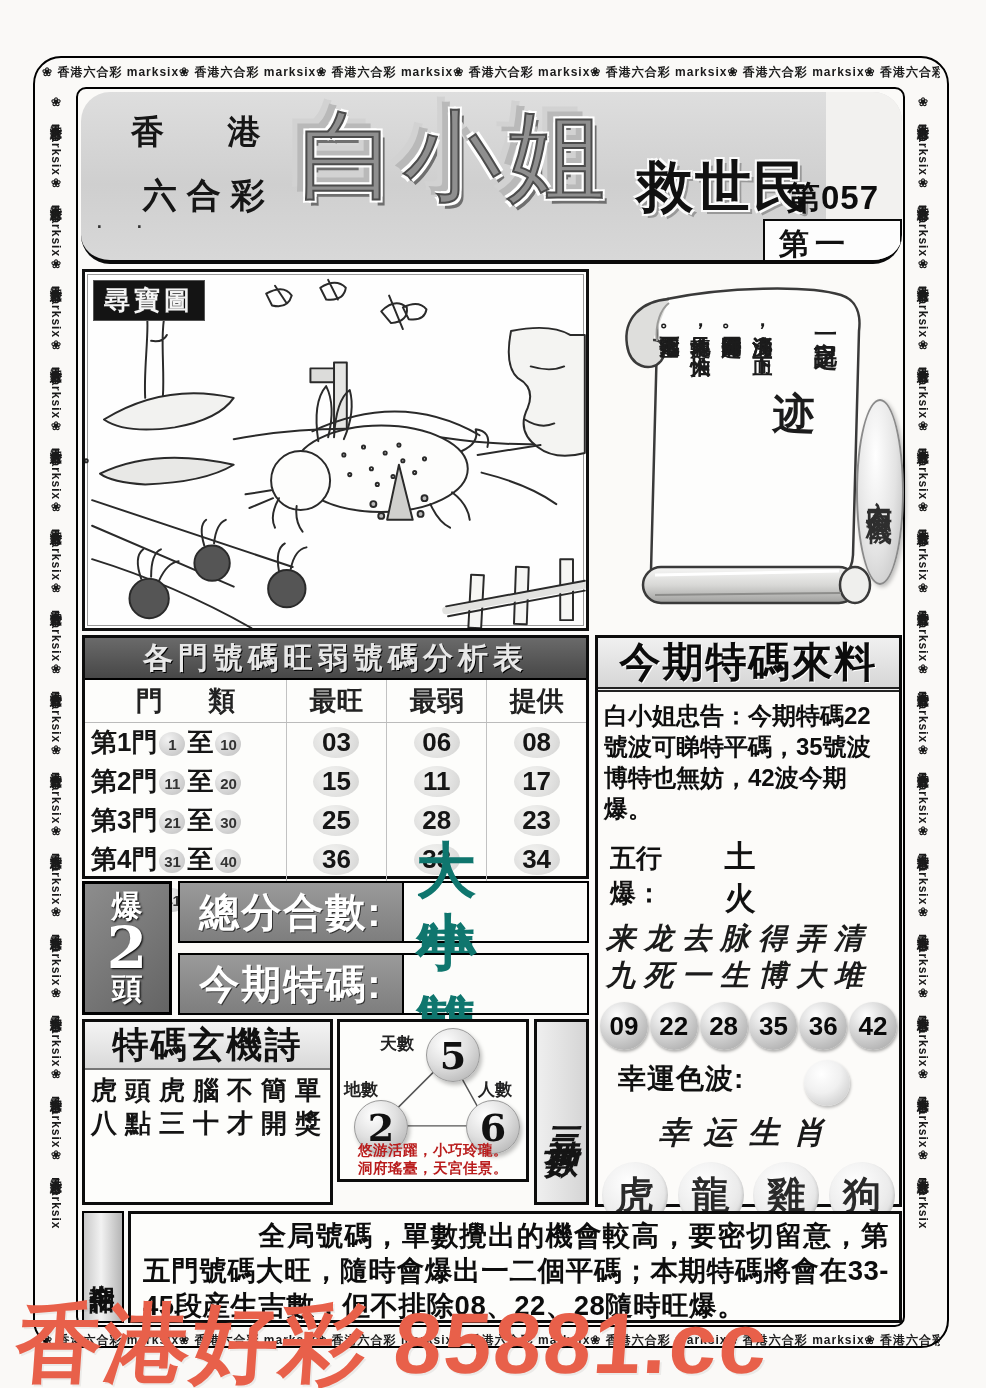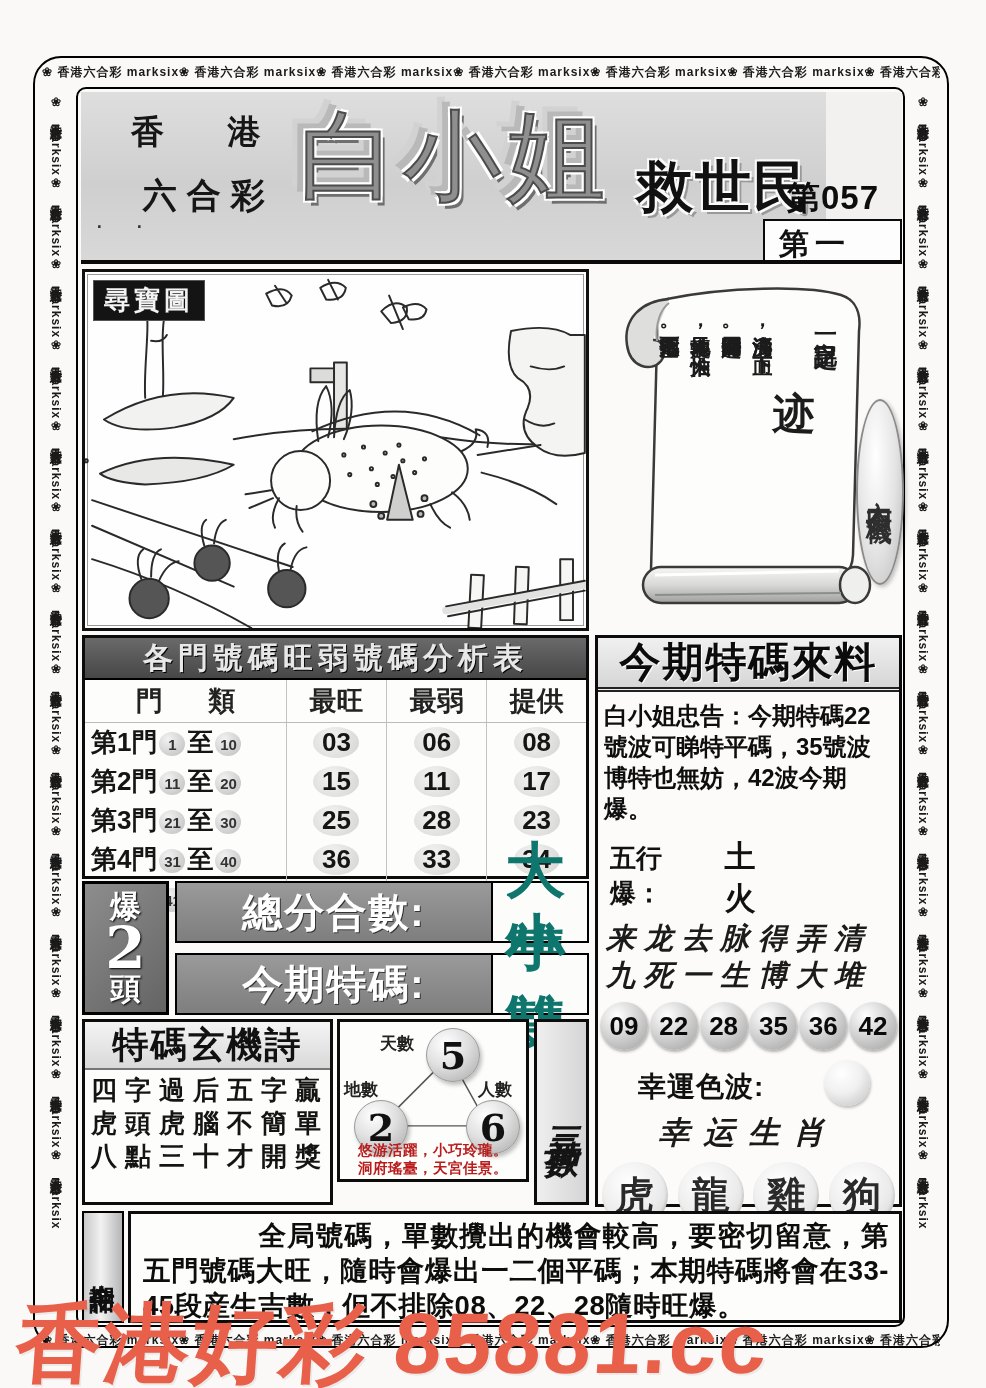--- a/index.html
+++ b/index.html
@@ -17,21 +17,21 @@
   .band-h { left:42px; width:898px; height:22px; line-height:22px; }
   .band-top { top:61px; }
   .band-bottom { top:1329px; }
   .band-v { top:95px; height:1225px; width:24px; writing-mode:vertical-rl; text-orientation:mixed; line-height:24px; }
   .band-left { left:44px; }
   .band-right { left:911px; }
 
   
   .header { position:absolute; left:3px; top:3px; width:821px; height:172px;
             background:linear-gradient(180deg,#dedede 0%,#cfcfcf 55%,#d8d8d8 100%);
-            border-bottom:4px solid #0a0a0a; overflow:hidden; }
+            border-bottom:4px solid #0a0a0a; overflow:hidden;border-radius:29px; }
   .header .white-patch { position:absolute; right:0; top:0; width:76px; height:130px; background:#f2f1ef; }
   .region { position:absolute; left:50px; top:18px; text-align:center;
             font-family:"DejaVu Serif", serif; font-weight:700; color:#161616; }
   .region .r1 { font-size:33px; letter-spacing:26px; display:block; }
   .region .r2 { font-size:34px; letter-spacing:10px; display:block; margin-top:18px; }
   .hdr-dots { position:absolute; left:14px; top:118px; font-size:26px; letter-spacing:12px; color:#333; }
   .big-title { position:absolute; left:218px; top:0; font-size:98px; font-weight:400;
                letter-spacing:6px; color:#8f8f8f; -webkit-text-stroke:2px #4c4c4c;
                text-shadow:-3px -3px 0 #fff, 3px -3px 0 #fff, -3px 3px 0 #fff, 3px 3px 0 #fff,
                            -9px -8px 0 #b9b9b9, -14px -13px 0 #d2d2d2, 5px 6px 0 #6f6f6f; }
@@ -90,21 +90,21 @@
   .burst { position:absolute; left:4px; top:792px; width:507px; height:134px; display:flex; }
   .burst-badge { width:90px; height:100%; border:3px solid #000;
                  background:linear-gradient(135deg,#8d8d8d,#646464);
                  color:#fff; display:flex; flex-direction:column; align-items:center; justify-content:center;
                  text-shadow:1px 1px 2px #000; }
   .burst-badge .b-ch { font-size:31px; font-weight:900; line-height:30px; }
   .burst-badge .b-num { font-size:58px; font-weight:900; line-height:52px; font-family:"DejaVu Serif", serif; }
   .burst-rows { flex:1; display:flex; flex-direction:column; justify-content:space-between; padding-left:6px; }
   .burst-row { height:62px; display:flex; border:2px solid #000; background:#fcfcfa; }
   .burst-row + .burst-row { margin-top:6px; }
-  .burst-row .lbl { width:316px; background:linear-gradient(180deg,#9a9a9a,#7e7e7e);
+  .burst-row .lbl { width:224px; background:linear-gradient(180deg,#9a9a9a,#7e7e7e);
                     color:#fff; font-size:40px; font-weight:900; letter-spacing:2px;
                     display:flex; align-items:center; justify-content:center;
                     text-shadow:1px 1px 0 #333; border-right:2px solid #000; }
   .burst-row .val { flex:1; display:flex; align-items:center; justify-content:center;
                     font-size:60px; font-weight:900; letter-spacing:22px; color:#0f766e; padding-left:12px; }
 
   
   .poem-box { position:absolute; left:4px; top:930px; width:251px; height:186px;
               border:3px solid #0c0c0c; background:#fdfdfb; }
   .poem-title { height:48px; display:flex; align-items:center; justify-content:center;
@@ -150,21 +150,21 @@
   .five-row { display:flex; align-items:baseline; padding:10px 4px 0 12px; }
   .five-lbl { font-size:26px; font-weight:800; font-family:"DejaVu Serif", serif; }
   .five-val { font-size:31px; font-weight:800; font-family:"DejaVu Serif", serif; letter-spacing:44px; margin-left:28px; }
   .callig { font-family:"DejaVu Serif", serif; font-style:italic; font-weight:600;
             font-size:29px; letter-spacing:9px; line-height:37px; padding-left:8px; color:#1b1b1b; }
   .balls-row { display:flex; justify-content:space-between; padding:8px 2px 4px 2px; }
   .ball { width:48px; height:48px; border-radius:50%;
           background:radial-gradient(circle at 35% 28%, #ffffff 0%, #d9d9d9 40%, #9e9e9e 100%);
           display:flex; align-items:center; justify-content:center;
           font-size:26px; font-weight:900; color:#0a0a0a; box-shadow:1px 2px 3px rgba(0,0,0,.3); }
-  .lucky-row { display:flex; align-items:flex-end; padding:6px 8px 0 20px;margin-left:20px; }
+  .lucky-row { display:flex; align-items:flex-start; padding:6px 8px 0 20px; }
   .lucky-lbl { font-size:28px; font-weight:900; letter-spacing:1px; }
   .color-ball { width:46px; height:46px; border-radius:50%; margin-left:60px;
                 background:radial-gradient(circle at 38% 30%, #ffffff 0%, #f0f0f0 45%, #bfbfbf 100%);
                 box-shadow:1px 2px 3px rgba(0,0,0,.25); }
   .range-val { font-size:38px; font-weight:900; letter-spacing:3px; margin-left:26px; }
   .zodiac-title { text-align:center; font-family:"DejaVu Serif", serif; font-style:italic;
                   font-weight:700; font-size:31px; letter-spacing:14px; padding-top:6px; color:#1a1a1a; }
   .zodiac-row { display:flex; justify-content:space-between; padding:8px 4px 0 4px; }
   .zodiac-circle { width:66px; height:66px; border-radius:50%;
                    background:radial-gradient(circle at 40% 32%, #ffffff 0%, #ececec 55%, #cfcfcf 100%);
@@ -404,21 +404,20 @@
         <div class="burst-row">
           <div class="lbl">今期特碼:</div>
           <div class="val">小 雙</div>
         </div>
       </div>
     </div>
 
     <div class="poem-box">
       <div class="poem-title">特碼玄機詩</div>
       <div class="poem-lines">
-        <p>四字過后五字贏</p>
         <p>虎頭虎腦不簡單</p>
         <p>八點三十才開獎</p>
       </div>
     </div>
 
     <div class="triangle-box">
       <svg class="tri-svg" viewBox="0 0 192 138">
         <path d="M113,33 L41,105 M113,33 L153,105 M41,105 L153,105" stroke="#555" stroke-width="1.5" fill="none"></path>
       </svg>
       <span class="tri-lbl l-top">天數</span>

